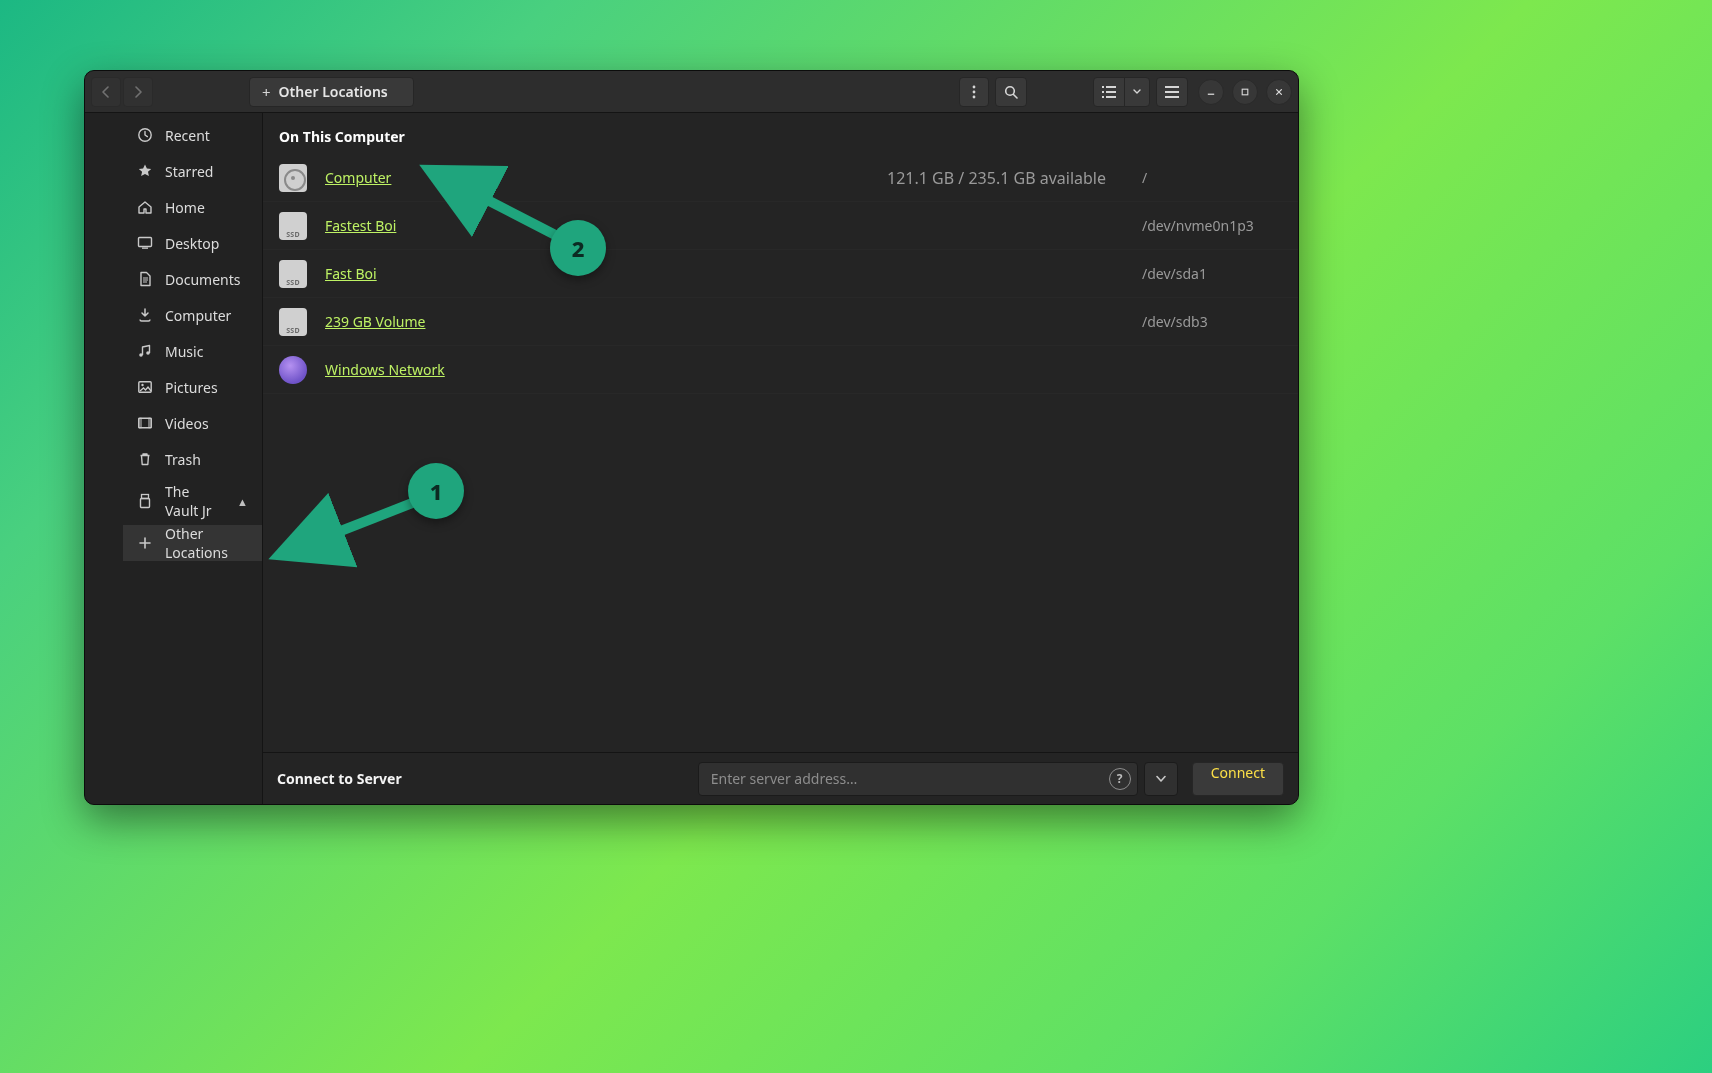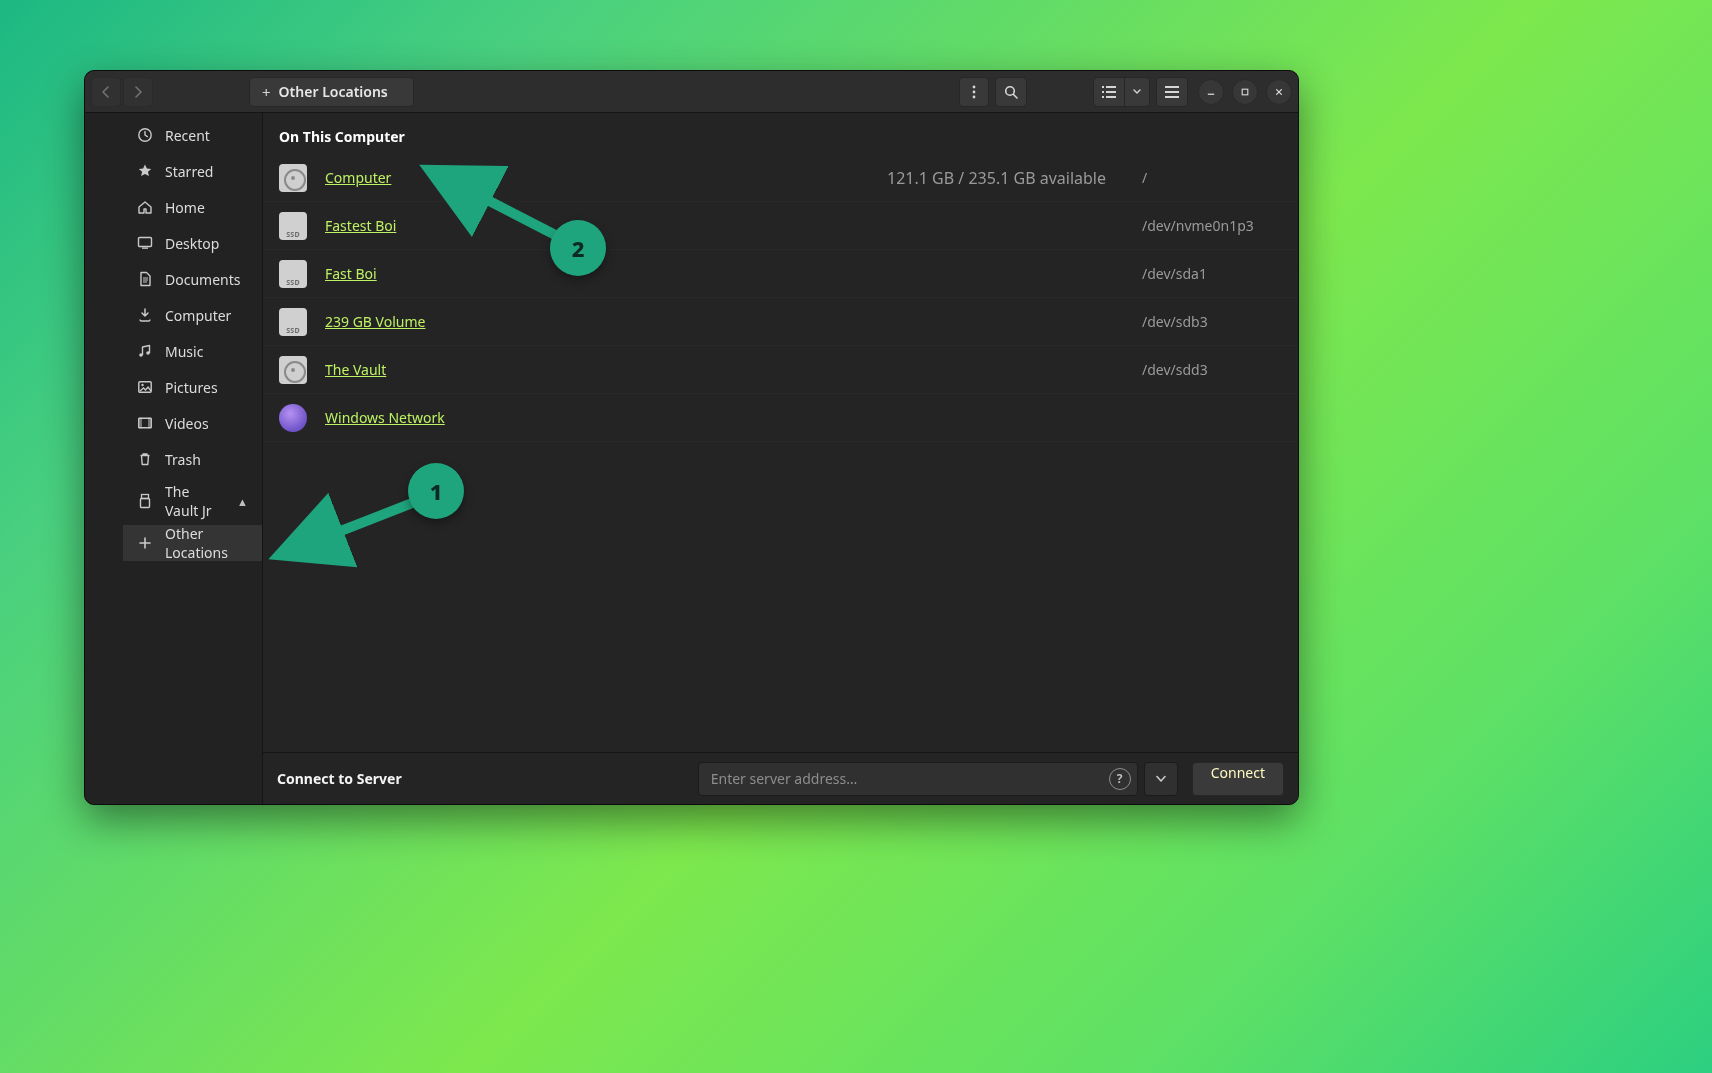--- a/index.html
+++ b/index.html
@@ -159,21 +159,21 @@
     border:1.5px solid #8d8d8d; color:#bdbdbd;
     display:flex; align-items:center; justify-content:center;
     font-size:12px; font-weight:700;
   }
   .history-btn {
     width:34px; height:34px; background:#303030; border:1px solid #1b1b1b;
     border-radius:4px; display:flex; align-items:center; justify-content:center; color:#c7c7c7;
   }
   .connect-btn {
     height:34px; padding:0 18px; background:#3a3a3a; border:1px solid #262626;
-    border-radius:4px; color:#fef9c3; font-size:14px;
+    border-radius:4px; color:#fde047; font-size:14px;
   }
 
   
   .annot { position:absolute; pointer-events:none; }
   .badge {
     width:56px; height:56px; border-radius:50%;
     background:#1fa57d; color:#0c2a22;
     display:flex; align-items:center; justify-content:center;
     font-weight:800; font-size:22px;
     box-shadow:0 4px 10px rgba(0,0,0,.35);
@@ -401,26 +401,20 @@
               <span class="rlabel">Fast Boi</span>
               <span class="rspace"></span>
               <span class="rpath" style="width:140px">/dev/sda1</span>
             </div>
             <div class="row">
               <span class="drive-ic ssd"></span>
               <span class="rlabel">239 GB Volume</span>
               <span class="rspace"></span>
               <span class="rpath" style="width:140px">/dev/sdb3</span>
             </div>
-            <div class="row">
-              <span class="drive-ic hdd"></span>
-              <span class="rlabel">The Vault</span>
-              <span class="rspace"></span>
-              <span class="rpath" style="width:140px">/dev/sdd3</span>
-            </div>
           </div>
         <div id="networks">
             <div class="row">
               <span class="drive-ic net"></span>
               <span class="rlabel">Windows Network</span>
               <span class="rspace"></span>
             </div>
           </div>
       </div>
 

